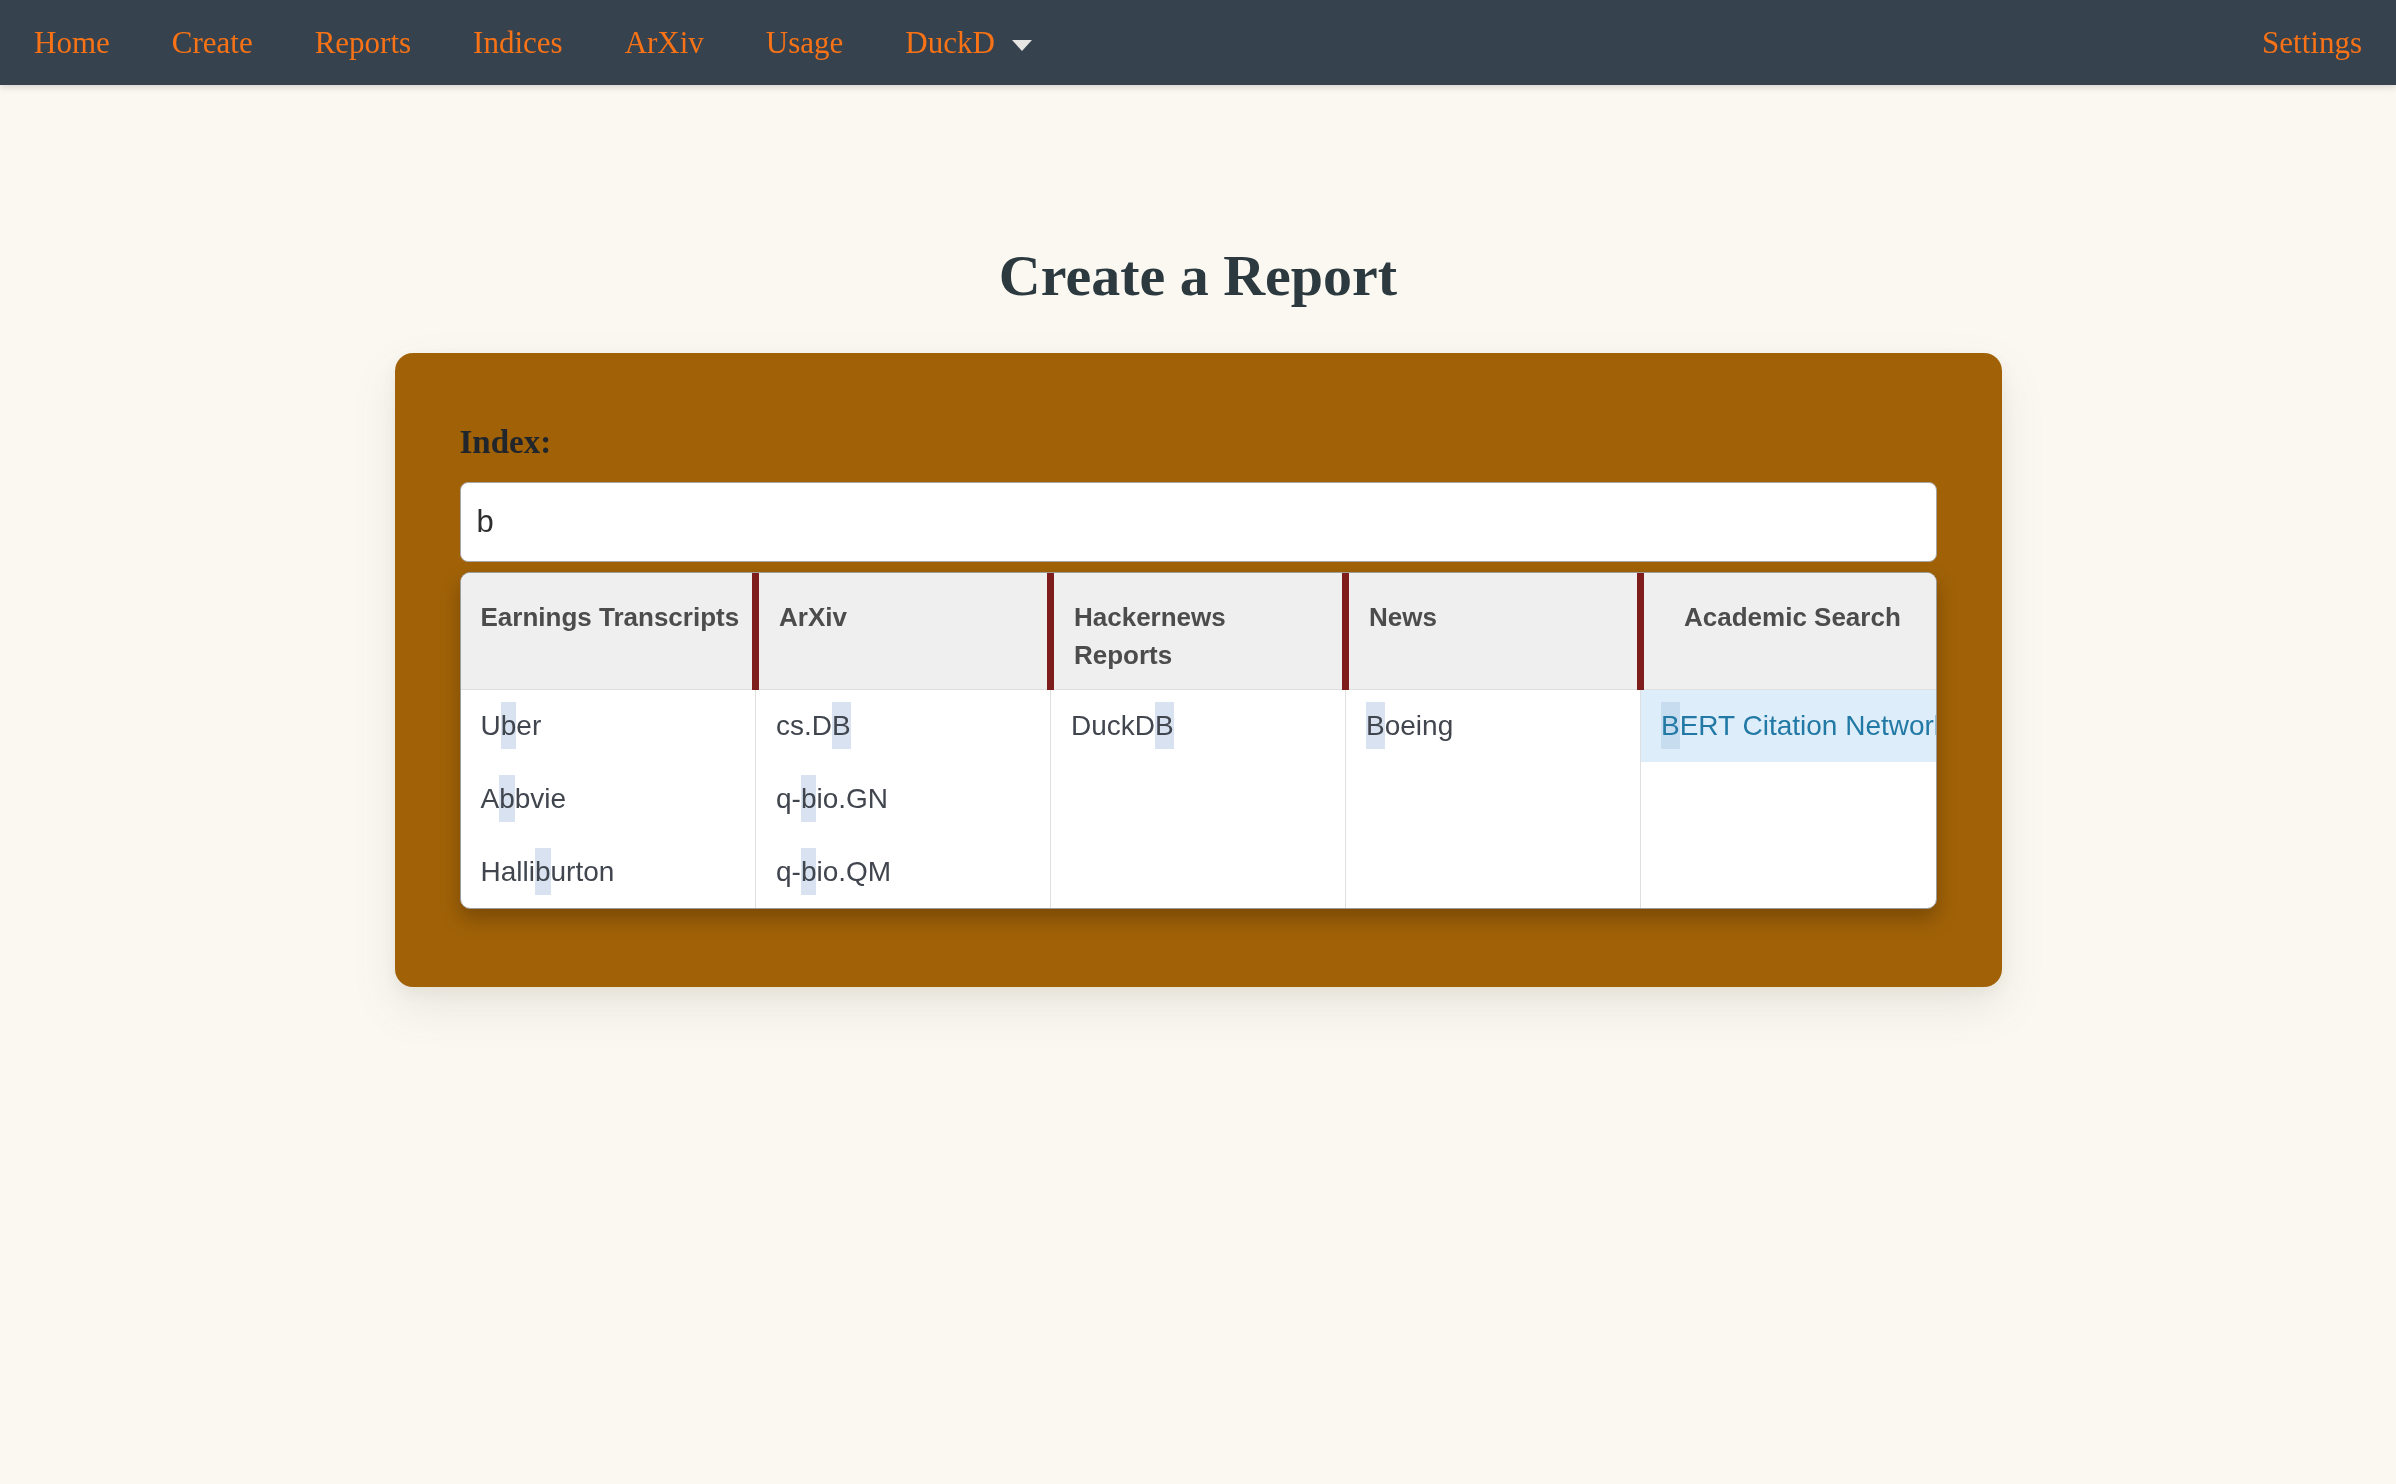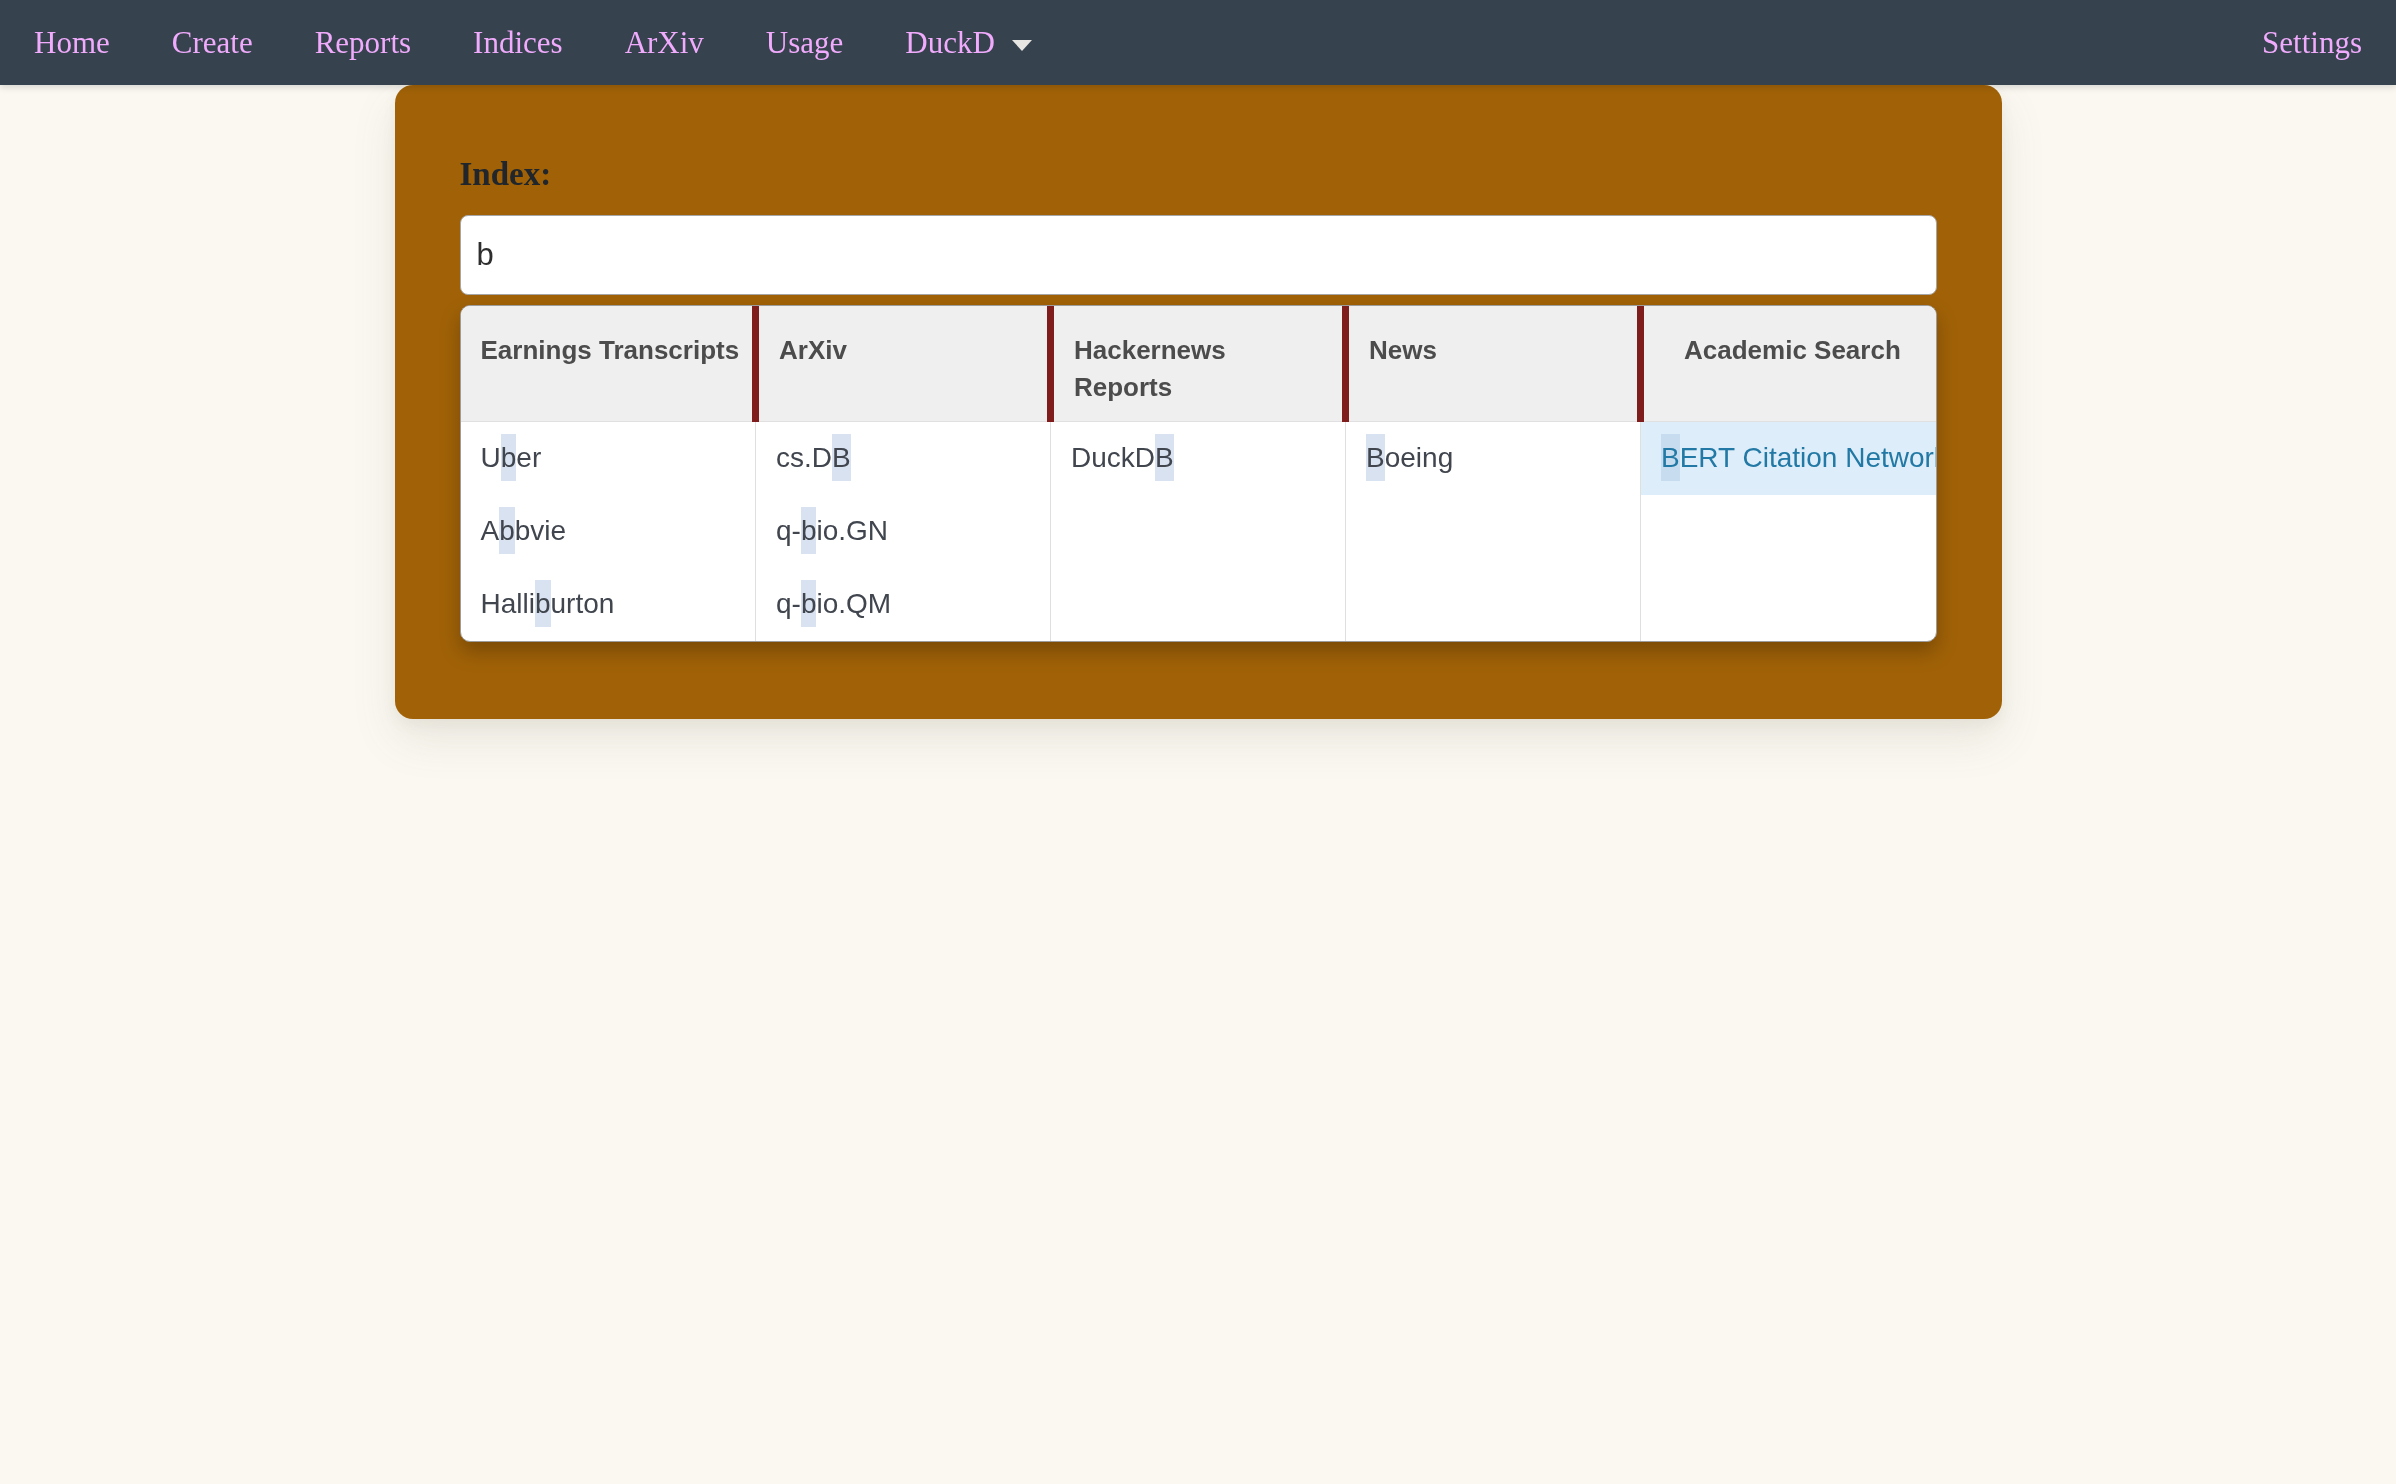--- a/index.html
+++ b/index.html
@@ -13,21 +13,21 @@
 
   
   .navbar {
     height:85px;
     background:#36424e;
     display:flex;
     align-items:center;
     padding:0 34px;
     font-family:"Liberation Serif", serif;
     font-size:31px;
-    color:#f0abfc;
+    color:#f97316;
     box-shadow:0 3px 6px rgba(0,0,0,0.12);
     position:relative;
     z-index:10;
   }
   .nav-left { display:flex; align-items:center; gap:62px; }
   .nav-item { cursor:pointer; white-space:nowrap; display:flex; align-items:center; }
   .caret {
     display:inline-block;
     width:0; height:0;
     border-left:10px solid transparent;
@@ -144,20 +144,21 @@
       <span>DuckD</span>
       <span class="caret"></span>
     </span>
   </div>
   <div class="nav-right">
     <span class="nav-item">Settings</span>
   </div>
 </nav>
 
 <main>
+  <h1 class="page-title">Create a Report</h1>
 
   <section class="card">
     <div class="field-label">Index:</div>
 
     <input class="index-input" type="text" value="b" style="">
 
     <div class="dropdown">
       <table class="suggestions">
         <colgroup>
           <col style="width:20%">

